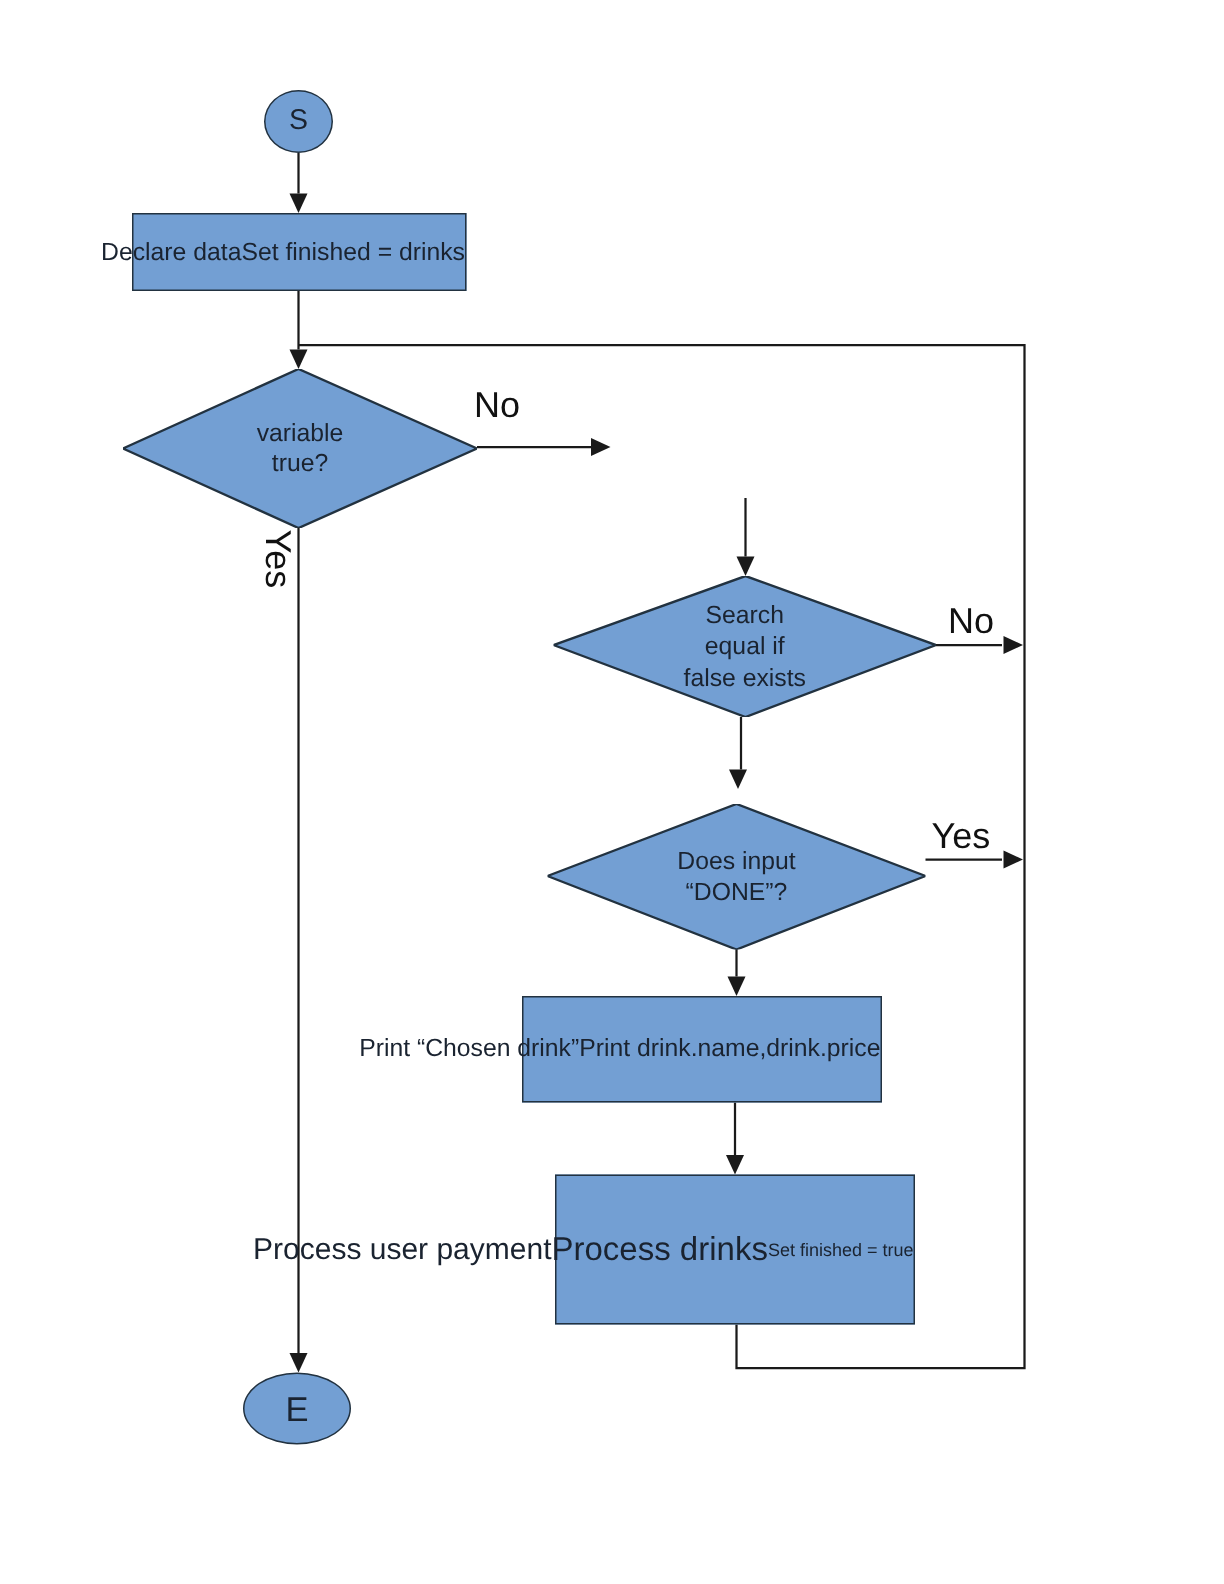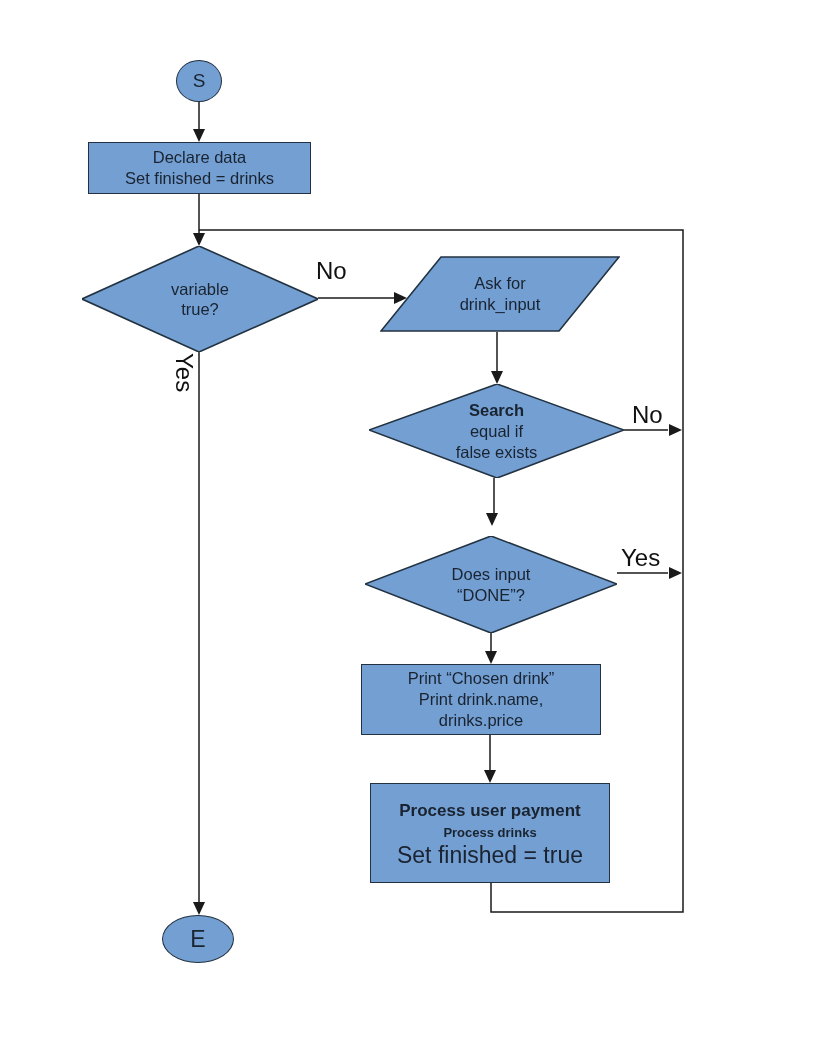--- a/index.html
+++ b/index.html
@@ -12,23 +12,23 @@
   html,body{margin:0;padding:0;background:#ffffff;}
   .canvas{
     position:relative;width:816px;height:1056px;background:#ffffff;
     font-family:"Liberation Sans",sans-serif;overflow:hidden;
   }
   .edges{position:absolute;left:0;top:0;}
   .node{position:absolute;display:flex;align-items:center;justify-content:center;
     color:var(--text);text-align:center;box-sizing:border-box;}
   .node .txt{position:relative;z-index:2;width:100%;}
   .line{font-size:16.5px;line-height:21px;white-space:nowrap;}
-  .b{font-weight:bold;}
+  .b{font-weight:normal;}
   .ellipse{background:var(--shape-fill);border:1.6px solid var(--shape-border);border-radius:50%;}
-  .rect{background:var(--shape-fill);border:1.8px solid var(--shape-border);flex-direction:column;}
+  .rect{background:var(--shape-fill);border:1.8px solid var(--shape-border);flex-direction:row;justify-content:flex-end;}
   .poly svg{position:absolute;left:0;top:0;width:100%;height:100%;z-index:1;}
   .poly polygon{fill:var(--shape-fill);stroke:var(--shape-border);stroke-width:1.6;}
   .start-label{font-size:19px;}
   .end-label{font-size:23px;}
   .edge-label{position:absolute;font-size:24px;color:var(--label);line-height:26px;white-space:nowrap;}
   .rotated{transform-origin:0 0;transform:rotate(90deg);}
 </style>
 </head>
 <body>
 
@@ -74,29 +74,20 @@
   <div class="node poly" style="left:82px;top:246px;width:236px;height:106px">
     <svg viewBox="0 0 236 106" preserveAspectRatio="none">
       <polygon points="117,0 236,53 117,106 0,53"></polygon>
     </svg>
     <div class="txt" style="line-height:20px">
       <div class="line" style="line-height:20px">variable</div>
       <div class="line" style="line-height:20px">true?</div>
     </div>
   </div>
 
-  <div class="node poly" style="left:380px;top:256px;width:240px;height:76px">
-    <svg viewBox="0 0 240 76" preserveAspectRatio="none">
-      <polygon points="61,1 239,1 179,75 1,75"></polygon>
-    </svg>
-    <div class="txt">
-      <div class="line">Ask for</div>
-      <div class="line">drink_input</div>
-    </div>
-  </div>
 
   <div class="node poly" style="left:369px;top:384px;width:255px;height:94px">
     <svg viewBox="0 0 255 94" preserveAspectRatio="none">
       <polygon points="128,0 255,46 128,94 0,46"></polygon>
     </svg>
     <div class="txt">
       <div class="line b">Search</div>
       <div class="line">equal if</div>
       <div class="line">false exists</div>
     </div>
@@ -105,30 +96,30 @@
   <div class="node poly" style="left:365px;top:536px;width:252px;height:97px">
     <svg viewBox="0 0 252 97" preserveAspectRatio="none">
       <polygon points="126,0 252,48 126,97 0,48"></polygon>
     </svg>
     <div class="txt">
       <div class="line">Does input</div>
       <div class="line">“DONE”?</div>
     </div>
   </div>
 
-  <div class="node rect" style="left:361px;top:664px;width:240px;height:71px">
+  <div class="node rect" style="left:348px;top:664px;width:240px;height:71px">
     <div class="line">Print “Chosen drink”</div>
     <div class="line">Print drink.name,</div>
-    <div class="line">drinks.price</div>
+    <div class="line">drink.price</div>
   </div>
 
   <div class="node rect" style="left:370px;top:783px;width:240px;height:100px">
-    <div class="line b" style="font-size:17px;line-height:22px">Process user payment</div>
-    <div class="line b" style="font-size:13px;line-height:22px">Process drinks</div>
-    <div class="line" style="font-size:23px;line-height:22px">Set finished = true</div>
+    <div class="line b" style="font-size:20px;line-height:22px">Process user payment</div>
+    <div class="line b" style="font-size:22px;line-height:22px">Process drinks</div>
+    <div class="line" style="font-size:12px;line-height:22px">Set finished = true</div>
   </div>
 
   <div class="node ellipse" style="left:162px;top:915px;width:72px;height:48px">
     <span class="end-label">E</span>
   </div>
 
   <div class="edge-label" style="left:316px;top:258px">No</div>
   <div class="edge-label rotated" style="left:197px;top:353px">Yes</div>
   <div class="edge-label" style="left:632px;top:402px">No</div>
   <div class="edge-label" style="left:621px;top:545px">Yes</div>

